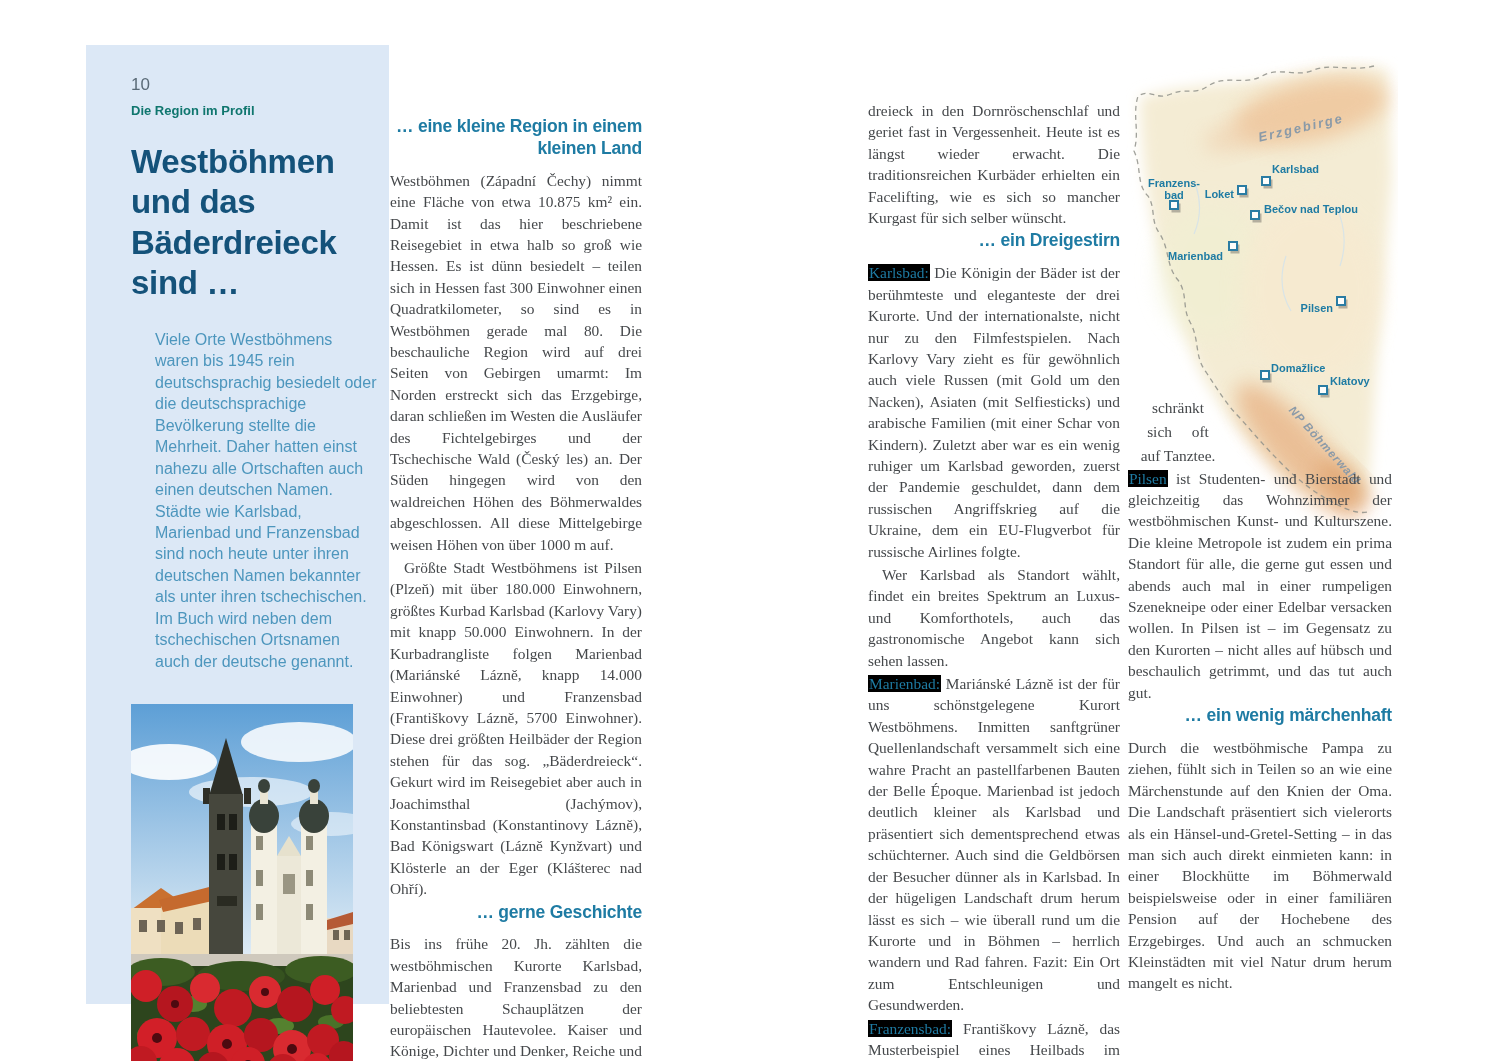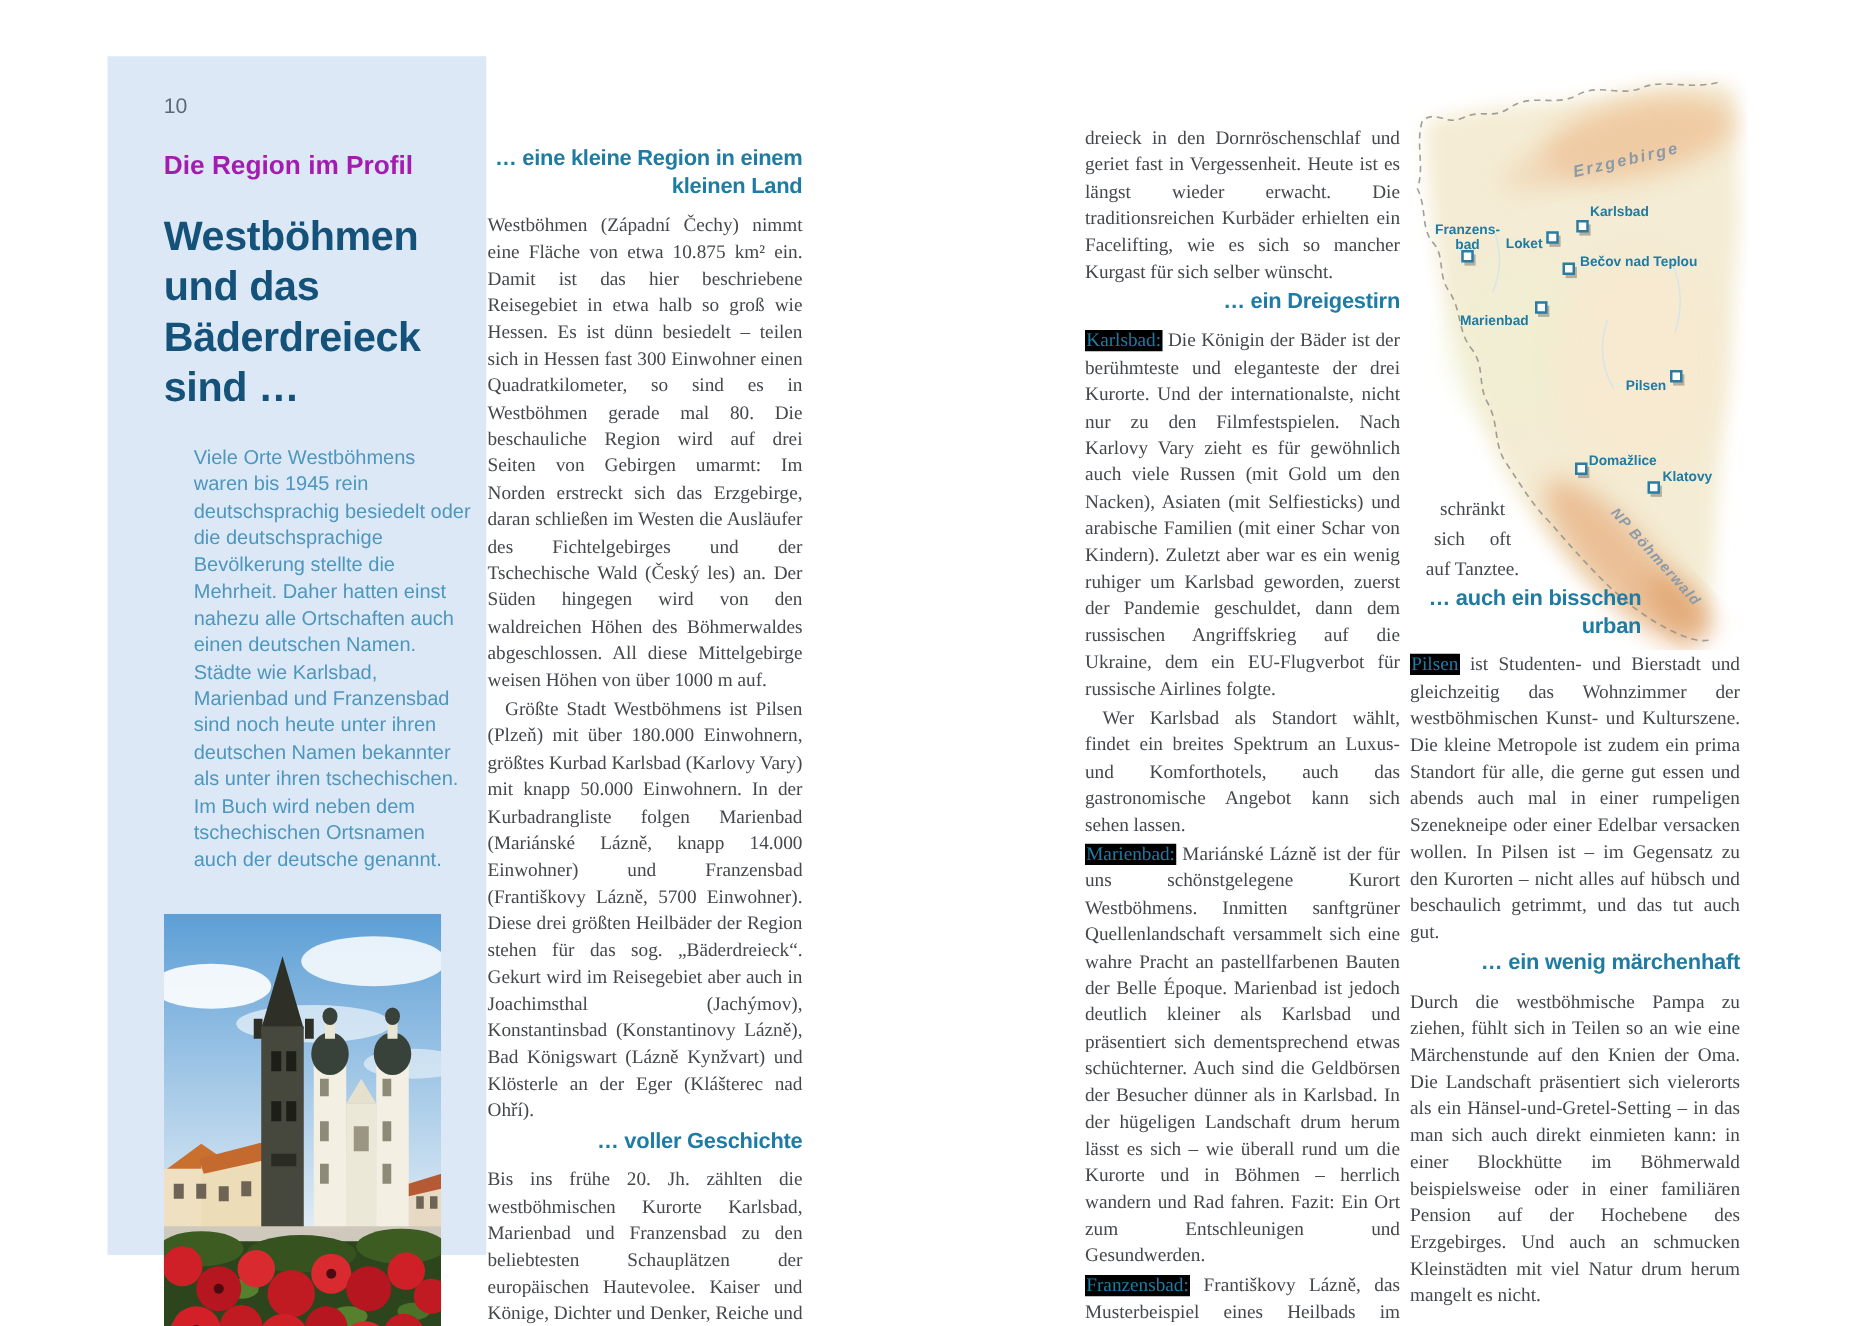--- a/index.html
+++ b/index.html
@@ -6,21 +6,21 @@
   body{
     width:1500px;height:1061px;position:relative;background:#ffffff;
     font-family:"Liberation Serif",serif;color:#45484b;overflow:hidden;
   }
   
   .sidebar-box{
     position:absolute;left:86px;top:45px;width:303px;height:959px;
     background:#dce8f6;box-sizing:border-box;padding:30px 10px 0 45px;
   }
   .page-number{font-family:"Liberation Sans",sans-serif;font-size:17px;color:#5a6a77;}
-  .kicker{font-family:"Liberation Sans",sans-serif;font-weight:bold;font-size:21px;color:#a21caf;margin-top:26px;}
+  .kicker{font-family:"Liberation Sans",sans-serif;font-weight:bold;font-size:13px;color:#0f766e;margin-top:8px;}
   .page-title{
     font-family:"Liberation Sans",sans-serif;font-weight:bold;font-size:33px;
     line-height:1.22;color:#14527a;margin-top:24px;letter-spacing:-.3px;
   }
   .intro{margin-top:26px;font-family:"Liberation Sans",sans-serif;font-size:16px;line-height:1.34;color:#4d96bd;margin-left:24px;}
   .intro p{margin:0;}
   .photo-frame{margin-top:32px;width:222px;height:370px;overflow:hidden;}
   
   .col{position:absolute;width:252px;font-size:15.4px;line-height:1.39;text-align:justify;}
   .col2{left:390px;top:116px;}
@@ -150,40 +150,39 @@
       <circle cx="134" cy="288" r="4" fill="#4d0a10"></circle>
         <circle cx="117" cy="360" r="4" fill="#4d0a10"></circle>
     </svg>
   </div>
 </div>
 
 <div class="col col2">
   <h2 class="sec">… eine kleine Region in einem kleinen Land</h2>
   <p>Westböhmen (Západní Čechy) nimmt eine Fläche von etwa 10.875 km² ein. Damit ist das hier beschriebene Reisegebiet in etwa halb so groß wie Hessen. Es ist dünn besiedelt – teilen sich in Hessen fast 300 Einwohner einen Quadratkilometer, so sind es in Westböhmen gerade mal 80. Die beschauliche Region wird auf drei Seiten von Gebirgen umarmt: Im Norden erstreckt sich das Erzgebirge, daran schließen im Westen die Ausläufer des Fichtelgebirges und der Tschechische Wald (Český les) an. Der Süden hingegen wird von den waldreichen Höhen des Böhmerwaldes abgeschlossen. All diese Mittelgebirge weisen Höhen von über 1000 m auf.</p>
   <p class="indent">Größte Stadt Westböhmens ist Pilsen (Plzeň) mit über 180.000 Einwohnern, größtes Kurbad Karlsbad (Karlovy Vary) mit knapp 50.000 Einwohnern. In der Kurbadrangliste folgen Marienbad (Mariánské Lázně, knapp 14.000 Einwohner) und Franzensbad (Františkovy Lázně, 5700 Einwohner). Diese drei größten Heilbäder der Region stehen für das sog. „Bäderdreieck“. Gekurt wird im Reisegebiet aber auch in Joachimsthal (Jachýmov), Konstantinsbad (Konstantinovy Lázně), Bad Königswart (Lázně Kynžvart) und Klösterle an der Eger (Klášterec nad Ohří).</p>
-  <h2 class="sec sec-gap">… voller Geschichte</h2>
+  <h2 class="sec sec-gap">… gerne Geschichte</h2>
   <p>Bis ins frühe 20. Jh. zählten die westböhmischen Kurorte Karlsbad, Marienbad und Franzensbad zu den beliebtesten Schauplätzen der europäischen Hautevolee. Kaiser und Könige, Dichter und Denker, Reiche und Schöne zog es in die mondänen Bäder – weniger irgendwelcher Leiden wegen als vielmehr, um zu sehen und gesehen zu werden. Doch dann kamen Weltkriege, Vertreibung und Kommunismus. Hinter dem Eisernen Vorhang fiel das Bäder-</p>
 </div>
 
 <div class="col col3">
   <p>dreieck in den Dornröschenschlaf und geriet fast in Vergessenheit. Heute ist es längst wieder erwacht. Die traditionsreichen Kurbäder erhielten ein Facelifting, wie es sich so mancher Kurgast für sich selber wünscht.</p>
   <h2 class="sec sec-gap">… ein Dreigestirn</h2>
   <p><span class="place-label">Karlsbad:</span><span> Die Königin der Bäder ist der berühmteste und eleganteste der drei Kurorte. Und der internationalste, nicht nur zu den Filmfestspielen. Nach Karlovy Vary zieht es für gewöhnlich auch viele Russen (mit Gold um den Nacken), Asiaten (mit Selfiesticks) und arabische Familien (mit einer Schar von Kindern). Zuletzt aber war es ein wenig ruhiger um Karlsbad geworden, zuerst der Pandemie geschuldet, dann dem russischen Angriffskrieg auf die Ukraine, dem ein EU-Flugverbot für russische Airlines folgte.</span></p>
   <p class="indent">Wer Karlsbad als Standort wählt, findet ein breites Spektrum an Luxus- und Komforthotels, auch das gastronomische Angebot kann sich sehen lassen.</p>
   <p><span class="place-label">Marienbad:</span><span> Mariánské Lázně ist der für uns schönstgelegene Kurort Westböhmens. Inmitten sanftgrüner Quellenlandschaft versammelt sich eine wahre Pracht an pastellfarbenen Bauten der Belle Époque. Marienbad ist jedoch deutlich kleiner als Karlsbad und präsentiert sich dementsprechend etwas schüchterner. Auch sind die Geldbörsen der Besucher dünner als in Karlsbad. In der hügeligen Landschaft drum herum lässt es sich – wie überall rund um die Kurorte und in Böhmen – herrlich wandern und Rad fahren. Fazit: Ein Ort zum Entschleunigen und Gesundwerden.</span></p>
   <p><span class="place-label">Franzensbad:</span><span> Františkovy Lázně, das Musterbeispiel eines Heilbads im klassischen Sinn, ist heute eine echte Unschuld vom Lande und kommt ein wenig spießig daher. Das Publikum Franzensbads ist zudem schon etwas betagter, die Freizeitgestaltung be-</span></p>
 </div>
 
 <div class="col col4">
   <div class="wrap-lines">
     <div>schränkt</div>
     <div class="l2">sich oft</div>
     <div>auf Tanztee.</div>
   </div>
-  <h2 class="sec urban-head">… auch ein bisschen urban</h2>
   <p><span class="place-label">Pilsen</span><span> ist Studenten- und Bierstadt und gleichzeitig das Wohnzimmer der westböhmischen Kunst- und Kulturszene. Die kleine Metropole ist zudem ein prima Standort für alle, die gerne gut essen und abends auch mal in einer rumpeligen Szenekneipe oder einer Edelbar versacken wollen. In Pilsen ist – im Gegensatz zu den Kurorten – nicht alles auf hübsch und beschaulich getrimmt, und das tut auch gut.</span></p>
   <h2 class="sec sec-gap">… ein wenig märchenhaft</h2>
   <p>Durch die westböhmische Pampa zu ziehen, fühlt sich in Teilen so an wie eine Märchenstunde auf den Knien der Oma. Die Landschaft präsentiert sich vielerorts als ein Hänsel-und-Gretel-Setting – in das man sich auch direkt einmieten kann: in einer Blockhütte im Böhmerwald beispielsweise oder in einer familiären Pension auf der Hochebene des Erzgebirges. Und auch an schmucken Kleinstädten mit viel Natur drum herum mangelt es nicht.</p>
 </div>
 
 <div class="map-wrap">
   <svg width="272" height="464" viewBox="0 0 272 464">
     <defs>
       <filter id="soft" x="-30%" y="-30%" width="160%" height="160%">
           <feGaussianBlur stdDeviation="7"></feGaussianBlur>

